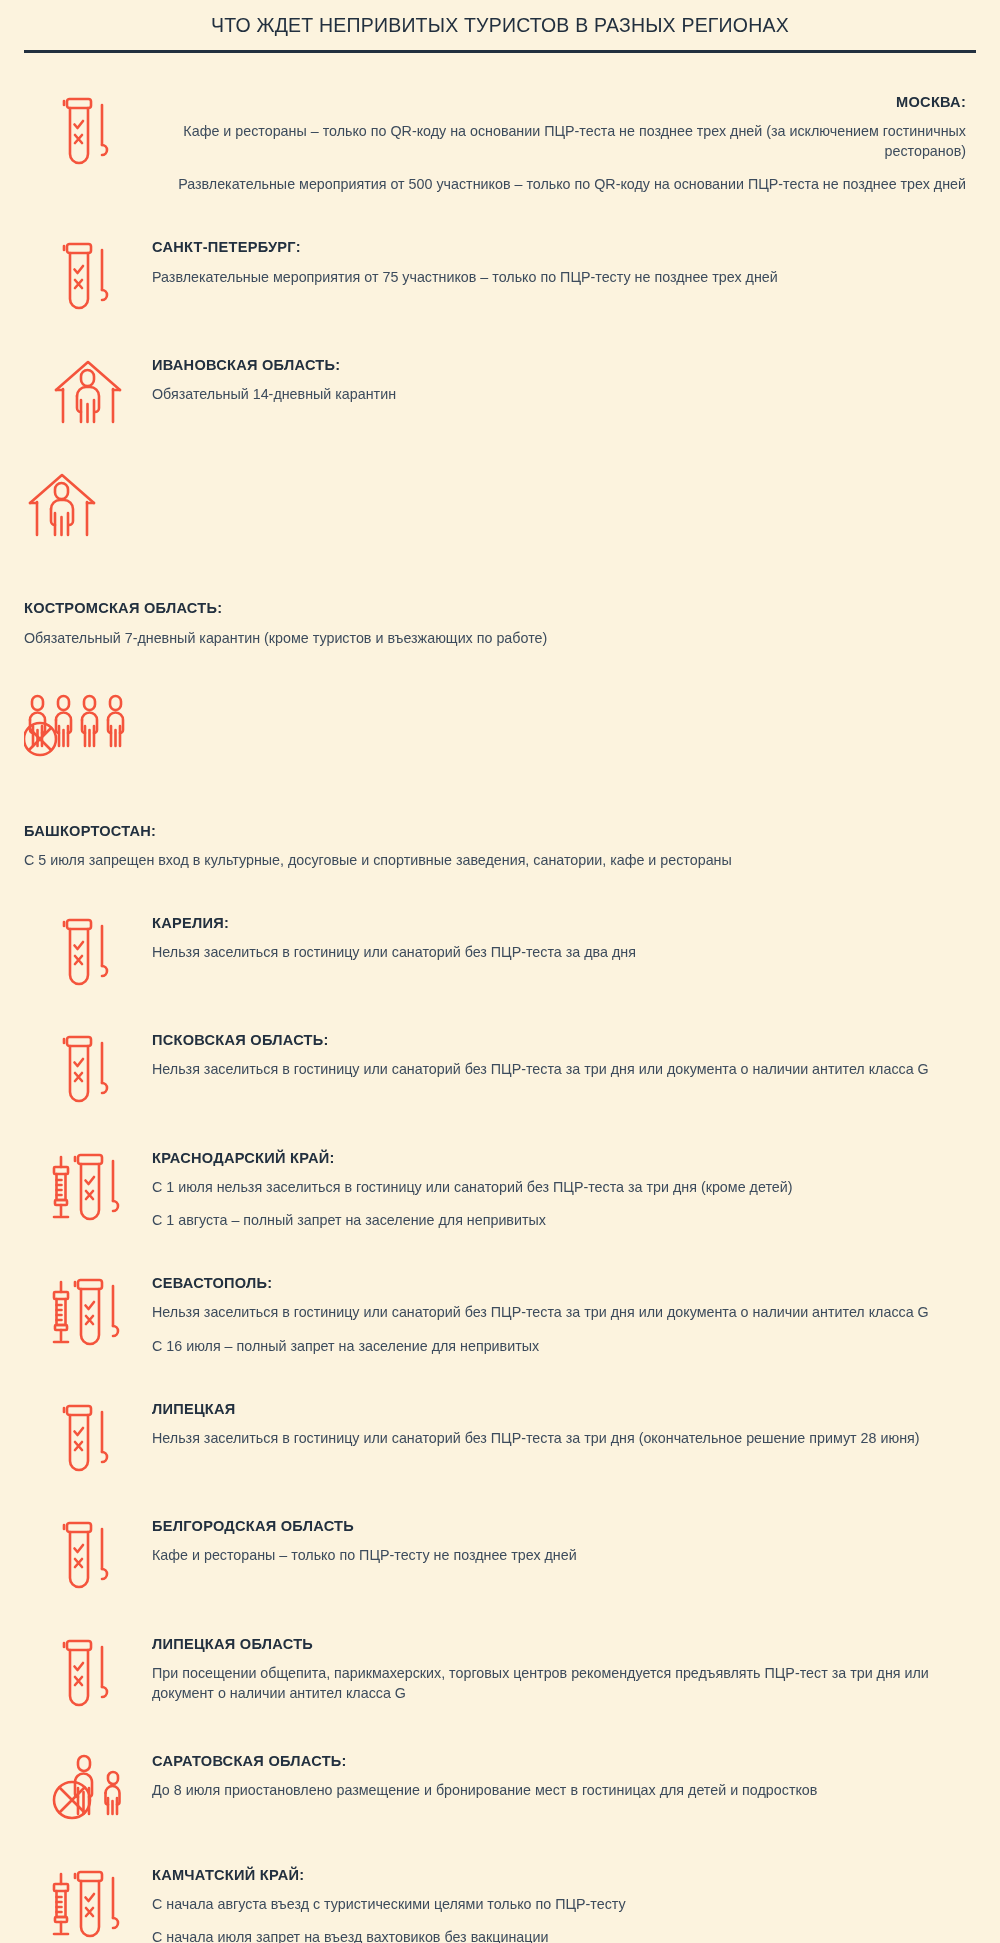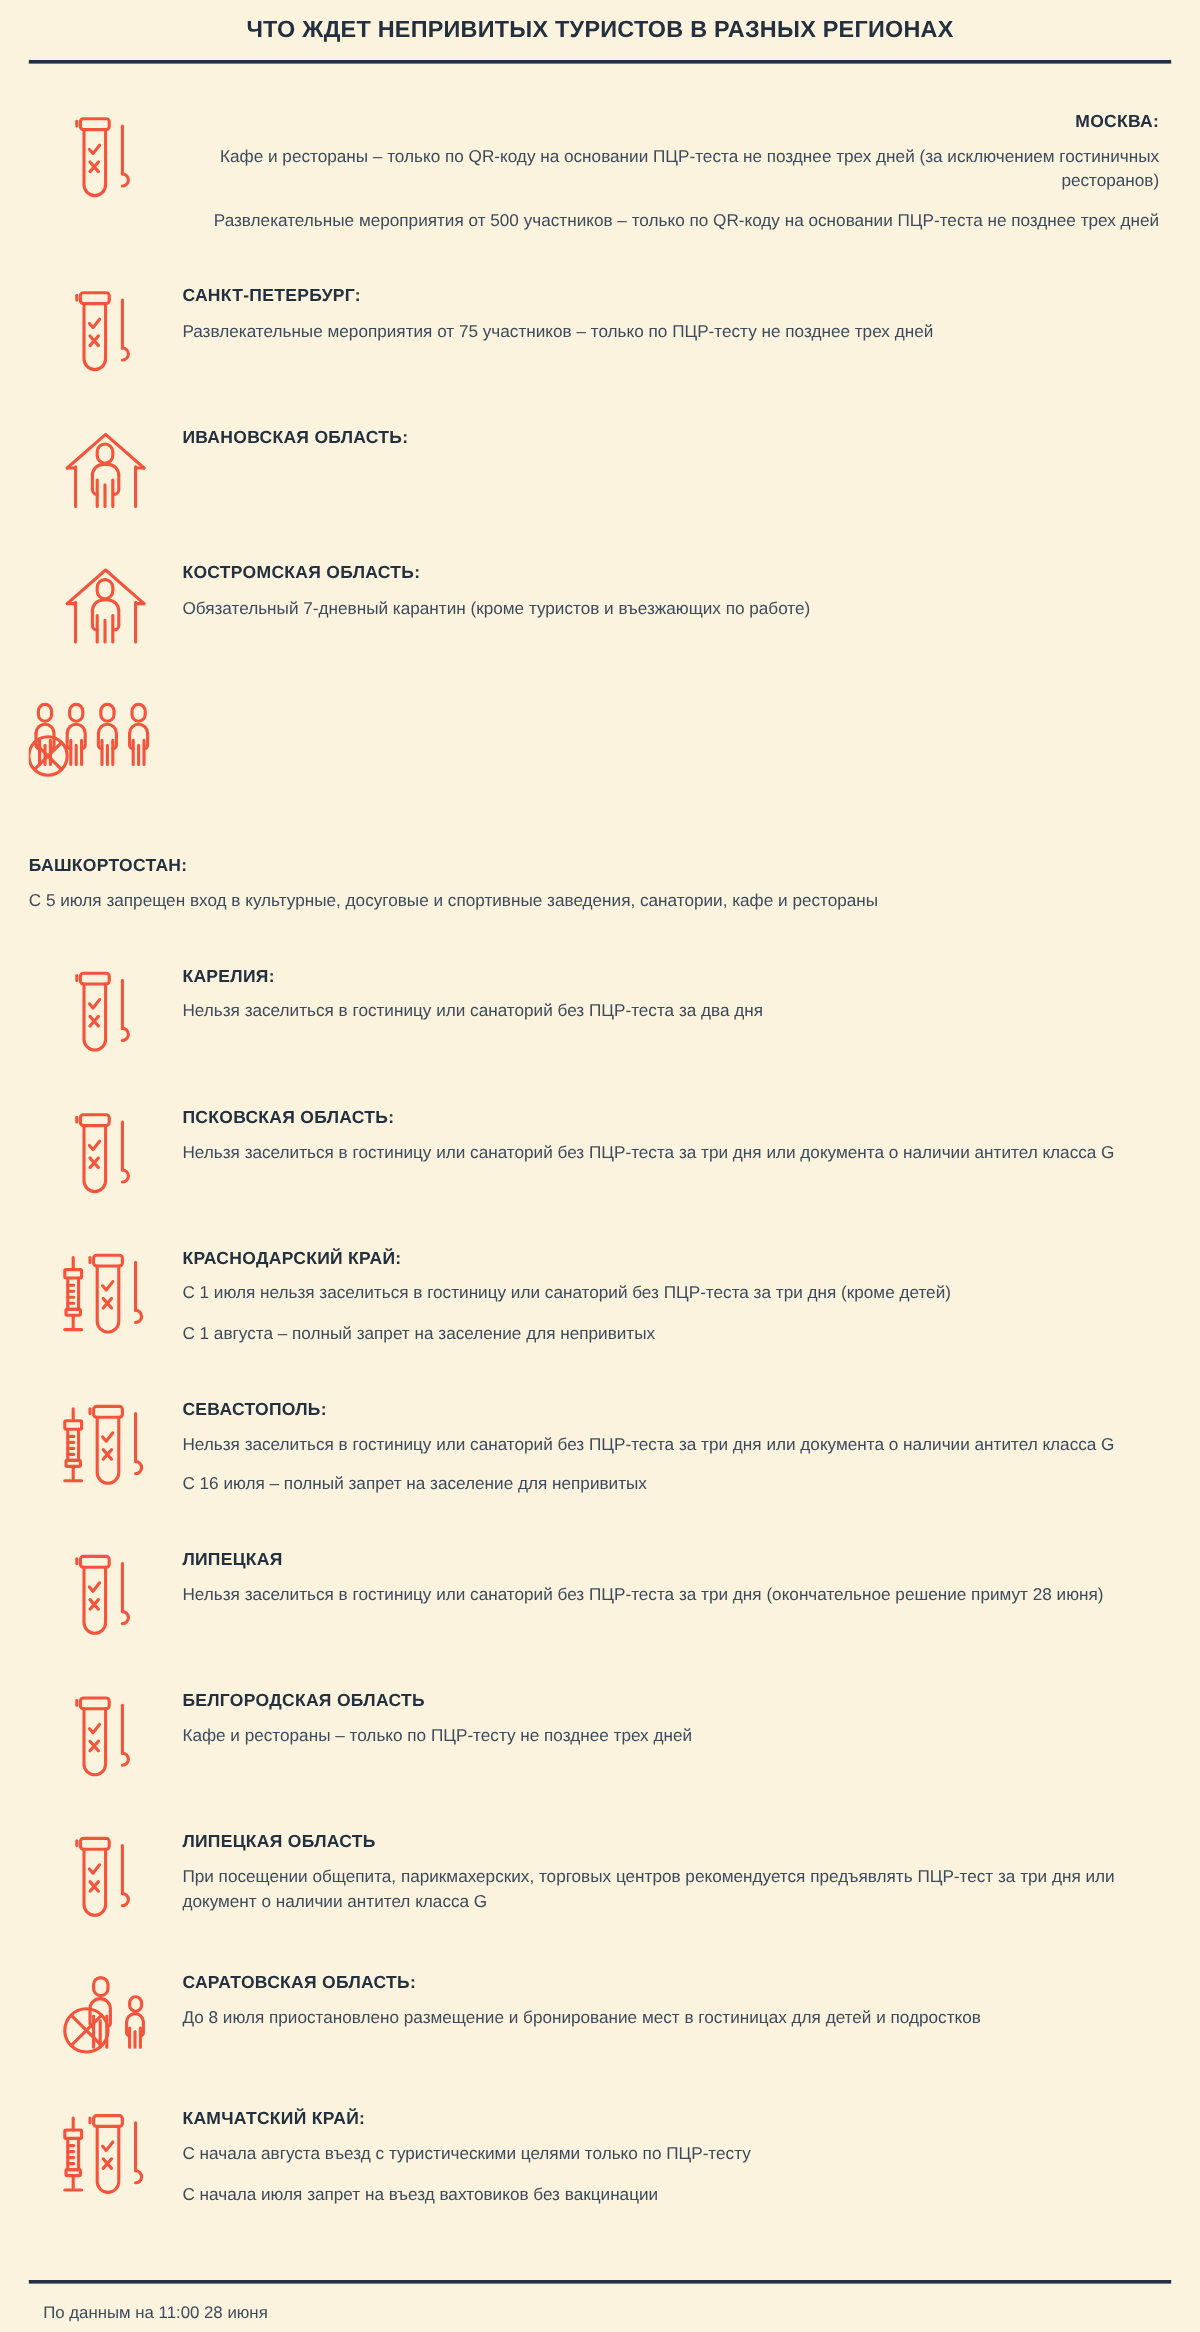--- a/index.html
+++ b/index.html
@@ -27,21 +27,21 @@
   }
 
   
   .header {
     padding-top: 14px;
     flex: 0 0 auto;
   }
   .title {
     text-align: center;
     font-size: 19.5px;
-    font-weight: bold;
+    font-weight: normal;
     letter-spacing: 0.2px;
     color: #22303f;
     line-height: 1.2;
     padding: 0 40px 13px 40px;
   }
   .rule {
     height: 3px;
     background: #22303f;
     width: 100%;
   }
@@ -156,23 +156,24 @@
             <path d="M13 31 v33 M63 31 v33"></path>
             <path d="M6 32 h7 M63 32 h7"></path>
             <rect x="31" y="12" width="13" height="16" rx="6.5"></rect>
             <path d="M27 38 a9 9 0 0 1 9 -9 h4 a9 9 0 0 1 9 9 v12 a4 4 0 0 1 -4 4"></path>
             <path d="M27 38 v12 a4 4 0 0 0 4 4"></path>
             <path d="M31 42 v22 M44 42 v22 M37.5 46 v18"></path>
           </svg>
         </div>
         <div class="text-cell">
           <div class="region-name">ИВАНОВСКАЯ ОБЛАСТЬ:</div>
-        </div>
-      </div>
-      <div class="row" style="margin-bottom: 43.5625px;">
+          <div class="rule-line">Обязательный 14-дневный карантин</div>
+        </div>
+      </div>
+      <div class="row" style="margin-bottom: 43.5625px; flex-direction: column;">
         <div class="icon-cell">
           <svg width="76" height="68" viewBox="0 0 76 68" fill="none" stroke="#F4543C" stroke-width="2.6" stroke-linecap="round" stroke-linejoin="round">
             <path d="M6 32 L38 4 L70 32"></path>
             <path d="M13 31 v33 M63 31 v33"></path>
             <path d="M6 32 h7 M63 32 h7"></path>
             <rect x="31" y="12" width="13" height="16" rx="6.5"></rect>
             <path d="M27 38 a9 9 0 0 1 9 -9 h4 a9 9 0 0 1 9 9 v12 a4 4 0 0 1 -4 4"></path>
             <path d="M27 38 v12 a4 4 0 0 0 4 4"></path>
             <path d="M31 42 v22 M44 42 v22 M37.5 46 v18"></path>
           </svg>

